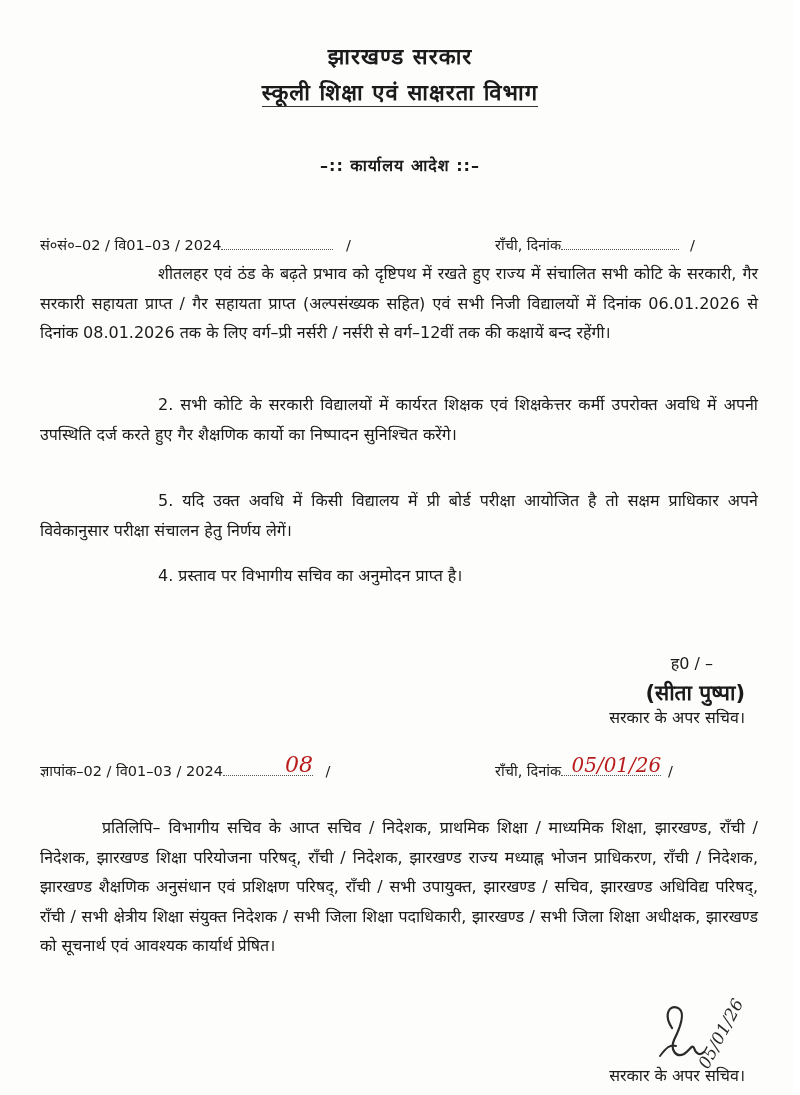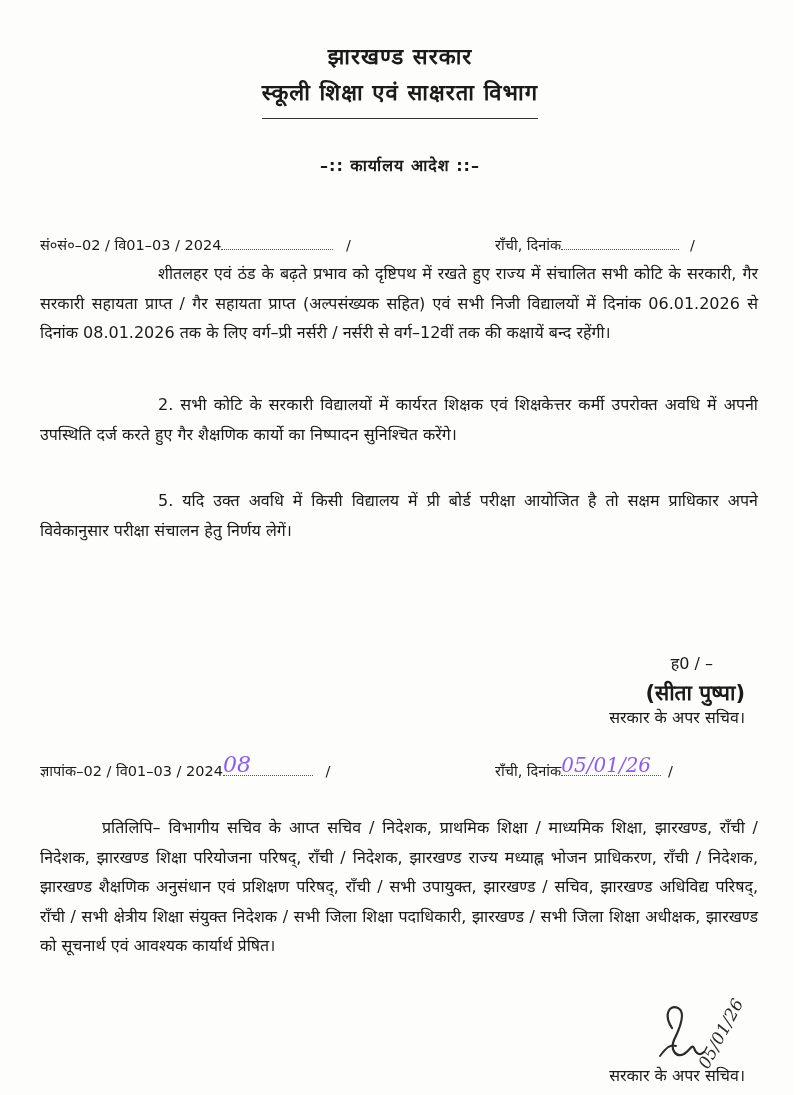--- a/index.html
+++ b/index.html
@@ -35,21 +35,21 @@
       letter-spacing: 1px;
     }
     .hdr-dept {
       top: 76px;
       font-size: 22px;
       font-weight: bold;
       letter-spacing: 1px;
     }
     .hdr-dept span {
       display: inline-block;
-      padding-bottom: 12px;
+      padding-bottom: 0;
       border-bottom: 1.5px solid #333;
     }
     .hdr-order {
       top: 154px;
       font-size: 16px;
       font-weight: bold;
       letter-spacing: 1px;
     }
     .refline {
       position: absolute;
@@ -66,24 +66,24 @@
       border-bottom: 1.5px dotted #555;
       height: 14px;
       vertical-align: baseline;
       position: relative;
     }
     .hand {
       position: absolute;
       bottom: 0px;
       left: 0;
       width: 100%;
-      text-align: left;
+      text-align: right;
       font-family: "DejaVu Serif", serif;
       font-style: italic;
-      color: #8b5cf6;
+      color: #b91c1c;
       font-size: 20px;
       line-height: 20px;
     }
     .para {
       position: absolute;
       left: 40px;
       width: 718px;
       font-size: 16px;
       line-height: 29.5px;
       text-align: justify;
@@ -129,20 +129,23 @@
   </div>
 
   <div class="para" style="top:390px;">
     <span class="indent"></span><span>2. सभी कोटि के सरकारी विद्यालयों में कार्यरत शिक्षक एवं शिक्षकेत्तर कर्मी उपरोक्त अवधि में अपनी उपस्थिति दर्ज करते हुए गैर शैक्षणिक कार्यो का निष्पादन सुनिश्चित करेंगे।</span>
   </div>
 
   <div class="para" style="top:486px;">
     <span class="indent"></span><span>5. यदि उक्त अवधि में किसी विद्यालय में प्री बोर्ड परीक्षा आयोजित है तो सक्षम प्राधिकार अपने विवेकानुसार परीक्षा संचालन हेतु निर्णय लेगें।</span>
   </div>
 
+  <div class="para" style="top:561px;">
+    <span class="indent"></span><span>4. प्रस्ताव पर विभागीय सचिव का अनुमोदन प्राप्त है।</span>
+  </div>
 
   <div class="sig-h">ह0 / –</div>
   <div class="sig-name">(सीता पुष्पा)</div>
   <div class="sig-desig">सरकार के अपर सचिव।</div>
 
   <div class="refline" style="top:760px;">
     <div class="left">
       <span>ज्ञापांक–02 / वि01–03 / 2024</span><span class="dots" style="width:90px;"><span class="hand" style="font-size:22px;">08</span></span>
       <span style="margin-left:8px;">/</span>
     </div>

